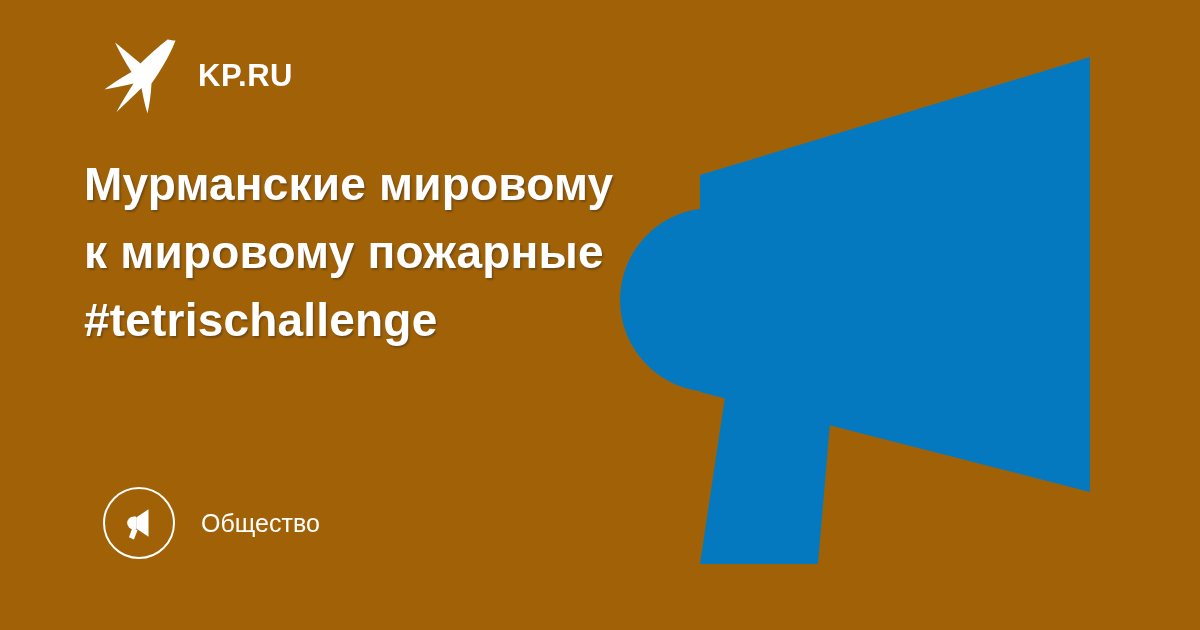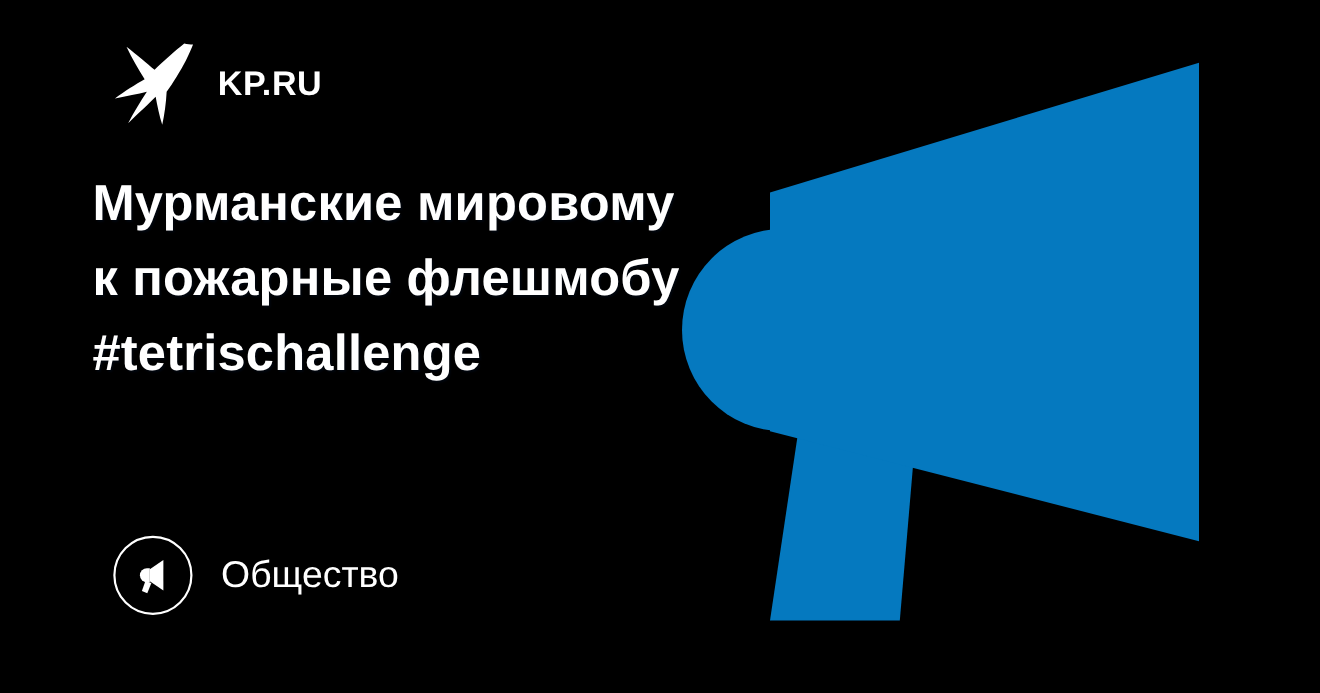--- a/index.html
+++ b/index.html
@@ -12,21 +12,21 @@
 
   body {
     font-family:"Liberation Sans", sans-serif;
     background:#0686d1;
   }
 
   #card {
     position:relative;
     width:1200px;
     height:630px;
-    background:#000000;
+    background:#a16207;
     overflow:hidden;
   }
 
   
   #watermark {
     position:absolute;
     inset:0;
     width:1200px;
     height:630px;
     pointer-events:none;
@@ -85,21 +85,21 @@
     border-radius:50%;
     border:2px solid #ffffff;
     display:flex;
     align-items:center;
     justify-content:center;
     flex:0 0 auto;
   }
   #category-badge svg { width:36px; height:36px; display:block; }
   #category-label {
     color:#ffffff;
-    font-size:34px;
+    font-size:25px;
     font-weight:normal;
     line-height:1;
     white-space:nowrap;
   }
 </style>
 </head>
 <body>
 
 <div id="card">
 
@@ -116,21 +116,21 @@
 
   <div id="brand">
     <svg id="brand-mark" viewBox="0 0 72 78" aria-hidden="true">
       <path fill="#ffffff" d="M63.5 3.5 C56 9.5 45 19 36.5 27.5 C30 22 20.5 14 11 6.5 C16 17 22 27.5 27.5 36 C19.5 40.5 9 47 0.5 53.5 C11 51.5 21.5 49.5 29.5 47.5 C24 56 17.5 66.5 12.5 76 C22 67 31 58.5 37.5 52 C39 60 41 70 43.5 77.5 C45.5 68.5 47 57.5 47.5 47.5 C53 40 60 28.5 65 19 C67.5 14 70 8.5 71.5 4.5 C69 4.5 66 4 63.5 3.5 Z"></path>
     </svg>
     <span id="brand-name">KP.RU</span>
   </div>
 
   <div id="headline">
     <div class="headline-line">Мурманские мировому</div>
-    <div class="headline-line">к пожарные флешмобу</div>
+    <div class="headline-line">к мировому пожарные</div>
     <div class="headline-line">#tetrischallenge</div>
   </div>
 
   <div id="category">
     <span id="category-badge">
       <svg viewBox="0 0 36 36" aria-hidden="true">
         <path fill="#ffffff" d="M27.5 4.2 L27.5 31.8 L15.2 23.4 L15.2 12.6 Z"></path>
         <path fill="#ffffff" d="M12.6 11.6 L15.2 11.6 L15.2 24.4 L12.6 24.4 A6.4 6.4 0 0 1 12.6 11.6 Z"></path>
         <path fill="#ffffff" d="M11.2 23.2 L16.6 25.0 L12.9 34.4 L8.0 32.3 Z"></path>
       </svg>

